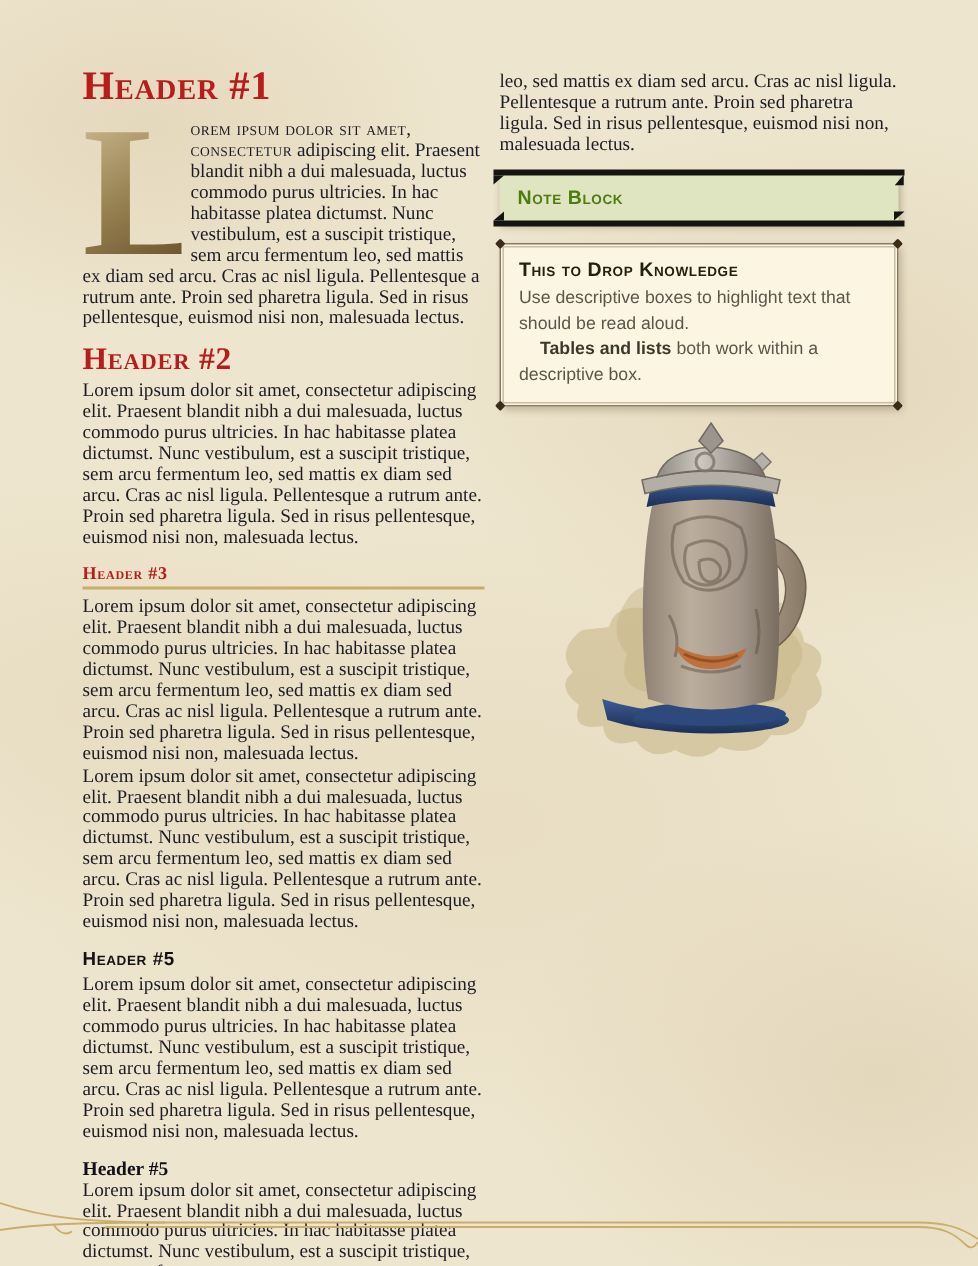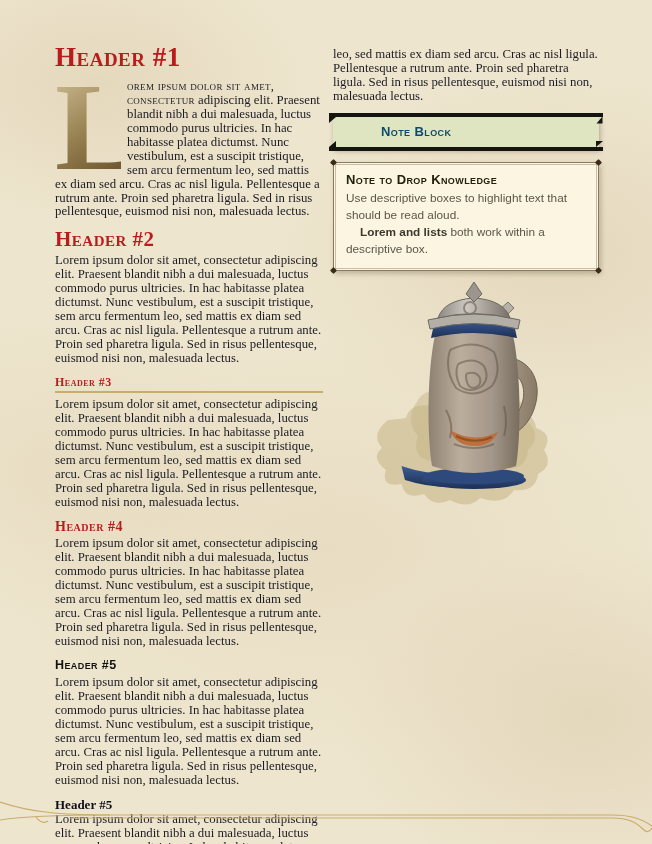--- a/index.html
+++ b/index.html
@@ -77,21 +77,21 @@
   .note-bar::before,.note-bar::after{
     content:""; position:absolute; width:0; height:0; border-style:solid;
   }
   .note-bar.top::before{ left:0; top:4px; border-width:6px 7px 0 0; border-color:#141410 transparent transparent transparent; }
   .note-bar.top::after{ right:0; top:4px; border-width:0 7px 6px 0; border-color:transparent #141410 transparent transparent; transform:rotate(90deg); transform-origin:center; }
   .note-bar.bottom::before{ left:0; bottom:4px; border-width:0 0 6px 7px; border-color:transparent transparent #141410 transparent; }
   .note-bar.bottom::after{ right:0; bottom:4px; border-width:6px 7px 0 0; border-color:transparent #141410 transparent transparent; transform:rotate(180deg); }
   .note-title{
     font-family:"Liberation Sans", sans-serif;
     font-variant:small-caps; font-weight:bold;
-    font-size:13px; color:#0c4a6e; letter-spacing:.4px;margin-left:36px;
+    font-size:13px; color:#4d7c0f; letter-spacing:.4px;
   }
   .note-body{
     font-family:"Liberation Sans", sans-serif;
     font-size:11.5px; color:#5b5b50; margin-top:2px;
   }
 
   
   .desc-box{
     position:relative;
     margin:4px 0 0 0;
@@ -139,21 +139,20 @@
     <span class="dropcap">L</span><span class="lead-caps">orem ipsum dolor sit amet, consectetur</span><span> adipiscing elit. Praesent blandit nibh a dui malesuada, luctus commodo purus ultricies. In hac habitasse platea dictumst. Nunc vestibulum, est a suscipit tristique, sem arcu fermentum leo, sed mattis ex diam sed arcu. Cras ac nisl ligula. Pellentesque a rutrum ante. Proin sed pharetra ligula. Sed in risus pellentesque, euismod nisi non, malesuada lectus.</span>
   </p>
   <div style="clear:both"></div>
 
   <h2 class="brew">Header #2</h2>
   <p class="body-text">Lorem ipsum dolor sit amet, consectetur adipiscing elit. Praesent blandit nibh a dui malesuada, luctus commodo purus ultricies. In hac habitasse platea dictumst. Nunc vestibulum, est a suscipit tristique, sem arcu fermentum leo, sed mattis ex diam sed arcu. Cras ac nisl ligula. Pellentesque a rutrum ante. Proin sed pharetra ligula. Sed in risus pellentesque, euismod nisi non, malesuada lectus.</p>
 
   <h3 class="brew">Header #3</h3>
   <p class="body-text">Lorem ipsum dolor sit amet, consectetur adipiscing elit. Praesent blandit nibh a dui malesuada, luctus commodo purus ultricies. In hac habitasse platea dictumst. Nunc vestibulum, est a suscipit tristique, sem arcu fermentum leo, sed mattis ex diam sed arcu. Cras ac nisl ligula. Pellentesque a rutrum ante. Proin sed pharetra ligula. Sed in risus pellentesque, euismod nisi non, malesuada lectus.</p>
 
-  <h4 class="brew">Header #4</h4>
   <p class="body-text">Lorem ipsum dolor sit amet, consectetur adipiscing elit. Praesent blandit nibh a dui malesuada, luctus commodo purus ultricies. In hac habitasse platea dictumst. Nunc vestibulum, est a suscipit tristique, sem arcu fermentum leo, sed mattis ex diam sed arcu. Cras ac nisl ligula. Pellentesque a rutrum ante. Proin sed pharetra ligula. Sed in risus pellentesque, euismod nisi non, malesuada lectus.</p>
 
   <h5 class="brew">Header #5</h5>
   <p class="body-text">Lorem ipsum dolor sit amet, consectetur adipiscing elit. Praesent blandit nibh a dui malesuada, luctus commodo purus ultricies. In hac habitasse platea dictumst. Nunc vestibulum, est a suscipit tristique, sem arcu fermentum leo, sed mattis ex diam sed arcu. Cras ac nisl ligula. Pellentesque a rutrum ante. Proin sed pharetra ligula. Sed in risus pellentesque, euismod nisi non, malesuada lectus.</p>
 
   <div class="h6-bold">Header #5</div>
   <p class="body-text">Lorem ipsum dolor sit amet, consectetur adipiscing elit. Praesent blandit nibh a dui malesuada, luctus commodo purus ultricies. In hac habitasse platea dictumst. Nunc vestibulum, est a suscipit tristique, sem arcu fermentum</p>
 </div>
 
 <div class="col col-right">
@@ -163,24 +162,24 @@
     <div class="note-bar top"></div>
     <div class="note-title">Note Block</div>
     <div class="note-bar bottom"></div>
   </div>
 
   <div class="desc-box">
     <span class="corner-dot tl"></span>
     <span class="corner-dot tr"></span>
     <span class="corner-dot bl"></span>
     <span class="corner-dot br"></span>
-    <div class="desc-title">Note to Drop Knowledge</div>
+    <div class="desc-title">This to Drop Knowledge</div>
     <div class="desc-body">
       <span>Use descriptive boxes to highlight text that should be read aloud.</span>
-      <span class="indent"><b>Lorem and lists</b><span> both work within a descriptive box.</span></span>
+      <span class="indent"><b>Tables and lists</b><span> both work within a descriptive box.</span></span>
     </div>
   </div>
 </div>
 
 <div class="stein-wrap">
   <svg width="240" height="230" viewBox="0 0 240 230">
     <defs>
       <linearGradient id="bodyGrad" x1="0" y1="0" x2="1" y2="0">
         <stop offset="0" stop-color="#8e8173"></stop>
         <stop offset="0.35" stop-color="#bcae9c"></stop>

